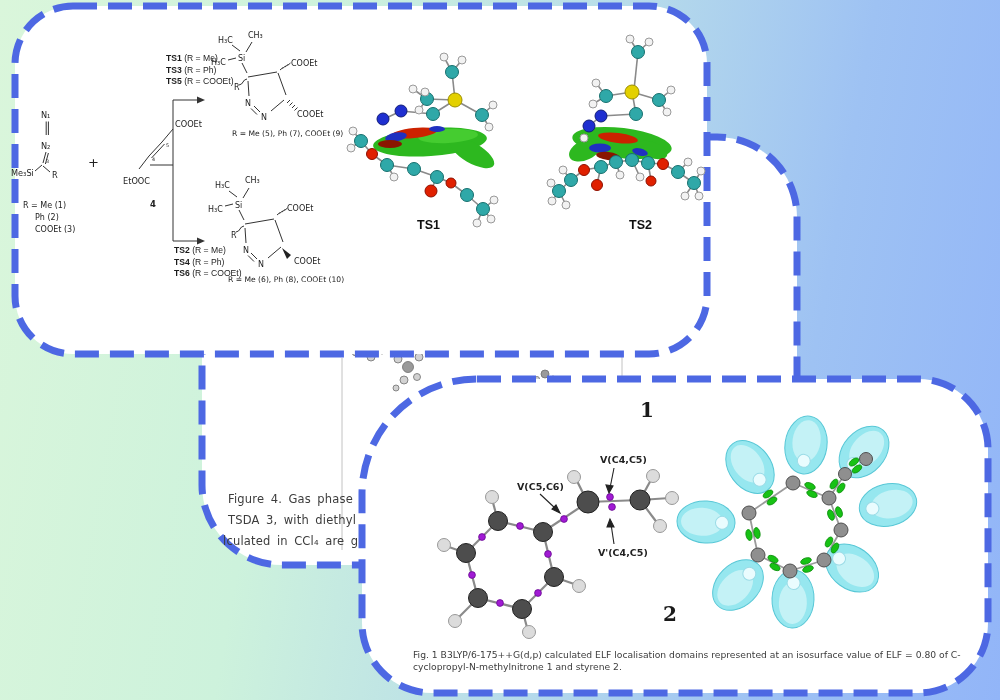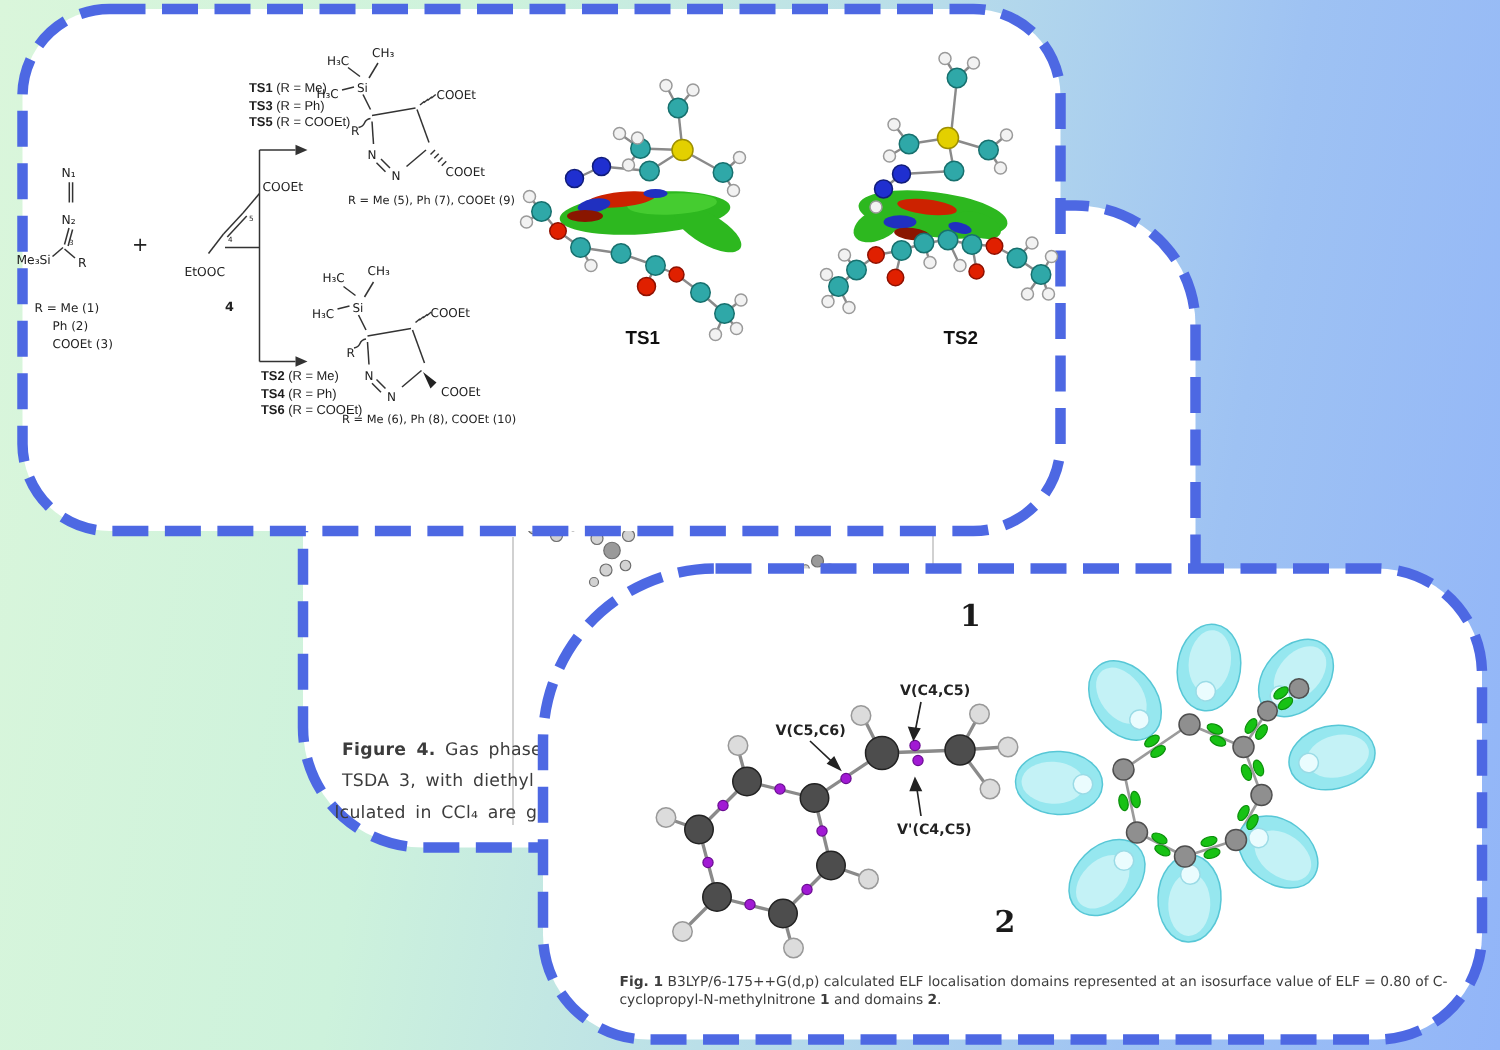--- a/index.html
+++ b/index.html
@@ -2,21 +2,21 @@
 <html><head>
 <meta charset="utf-8">
 <style>
   html,body{margin:0;padding:0}
   .stage{position:relative;width:1000px;height:700px;overflow:hidden;
     background:linear-gradient(100deg,#daf6db 0%,#cdf2dc 30%,#b7dcea 56%,#9ec2f3 78%,#92b5f8 100%);
     font-family:"DejaVu Sans",sans-serif}
   .abs{position:absolute}
   .fig4cap{font-family:"DejaVu Sans",sans-serif;font-size:11.5px;color:#3c3c3c;line-height:21px;white-space:nowrap;word-spacing:2.5px;letter-spacing:.2px}
   .fig1cap{font-family:"DejaVu Sans",sans-serif;font-size:9.2px;color:#3d3d3d;line-height:11.5px;white-space:nowrap}
-  .fig1cap b,.fig4cap b{font-weight:bold}
+  .fig1cap b,.fig4cap b{font-weight:normal}
   .tsblock{font-family:Liberation Sans, sans-serif;font-size:8.6px;color:#1c1c1c;line-height:11.5px;white-space:nowrap}
   .tsblock b{font-weight:bold}
   .tscap{font-family:"Liberation Sans",sans-serif;font-weight:bold;font-size:12.5px;color:#101010}
   .molnum{font-family:"DejaVu Serif",serif;font-weight:bold;font-size:20px;color:#1a1a1a}
   svg{display:block;overflow:visible}
   text{font-family:"DejaVu Sans",sans-serif;fill:#222}
 </style>
 </head>
 <body>
 
@@ -213,21 +213,21 @@
       <circle cx="790" cy="571" r="7" fill="#8f8f8f"></circle>
         <circle cx="758" cy="555" r="7" fill="#8f8f8f"></circle>
       <circle cx="749" cy="513" r="7" fill="#8f8f8f"></circle>
         <circle cx="845" cy="474" r="6.5" fill="#8f8f8f"></circle>
       <circle cx="866" cy="459" r="6.5" fill="#8f8f8f"></circle>
     </g>
   </svg>
 
   <div class="abs fig1cap" style="left:413px;top:649px">
     <div><b>Fig. 1</b><span> B3LYP/6-175++G(d,p) calculated ELF localisation domains represented at an isosurface value of ELF = 0.80 of C-</span></div>
-    <div><span>cyclopropyl-N-methylnitrone </span><b>1</b><span> and domains </span><b>2</b><span>.</span></div>
+    <div><span>cyclopropyl-N-methylnitrone </span><b>1</b><span> and styrene </span><b>2</b><span>.</span></div>
   </div>
 
   <svg class="abs" style="left:11px;top:2px" width="704" height="360" viewBox="11 2 704 360">
     <rect x="15" y="6" width="692" height="348" rx="58" fill="#ffffff" stroke="#4d68e3" stroke-width="7" stroke-dasharray="24 11"></rect>
   </svg>
 
   <svg class="abs" style="left:8px;top:86px" width="220" height="165" viewBox="8 86 220 165">
     <g stroke="#333" stroke-width="1" fill="none">
       <line x1="46.2" y1="121.5" x2="46.2" y2="135"></line>
         <line x1="48.4" y1="121.5" x2="48.4" y2="135"></line>

